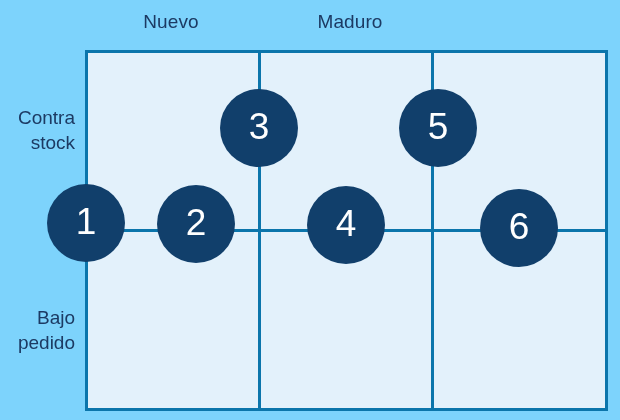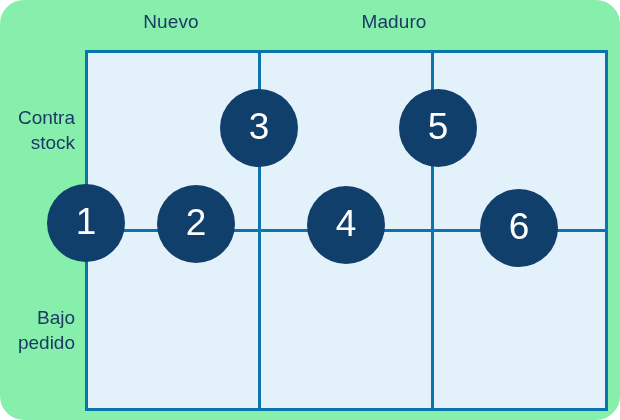--- a/index.html
+++ b/index.html
@@ -10,22 +10,21 @@
   body {
     width: 620px;
     height: 420px;
     font-family: "Liberation Sans", sans-serif;
     overflow: hidden;
   }
   #stage {
     position: relative;
     width: 620px;
     height: 420px;
-    background: #86efac;
-    border-radius: 24px;
+    background: #7dd3fc;
   }
   
   .col-header {
     position: absolute;
     top: 10px;
     font-size: 19px;
     line-height: 24px;
     color: #1c3a63;
     text-align: center;
     white-space: nowrap;
@@ -87,21 +86,21 @@
     user-select: none;
   }
   .node span { display: block; margin-top: -3px; }
 </style>
 </head>
 <body style="background: rgb(255, 255, 255);">
 
 <div id="stage">
 
   <div class="col-header" style="left: 171px; color: rgb(28, 58, 99);">Nuevo</div>
-  <div class="col-header" style="left: 350px; color: rgb(28, 58, 99); margin-left: 44px;">Maduro</div>
+  <div class="col-header" style="left: 350px; color: rgb(28, 58, 99);">Maduro</div>
 
   <div class="row-label" style="top: 105px; color: rgb(28, 58, 99);">
     <div>Contra</div>
     <div>stock</div>
   </div>
   <div class="row-label" style="top: 305px; color: rgb(28, 58, 99);">
     <div>Bajo</div>
     <div>pedido</div>
   </div>
 

